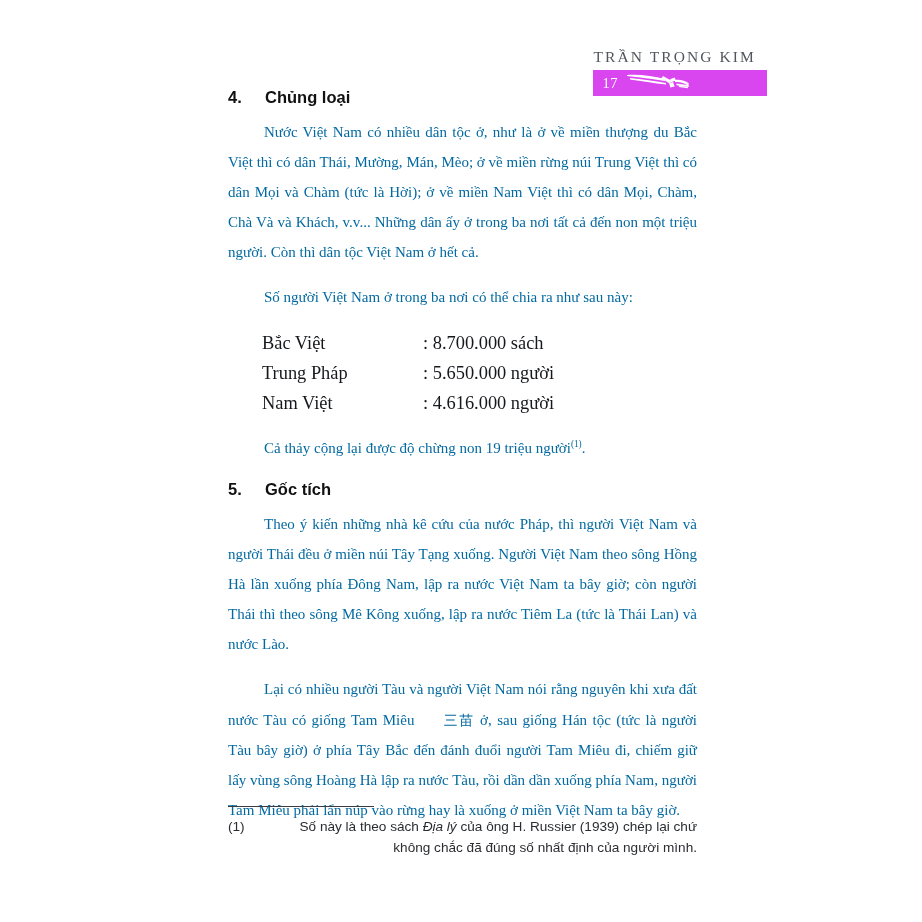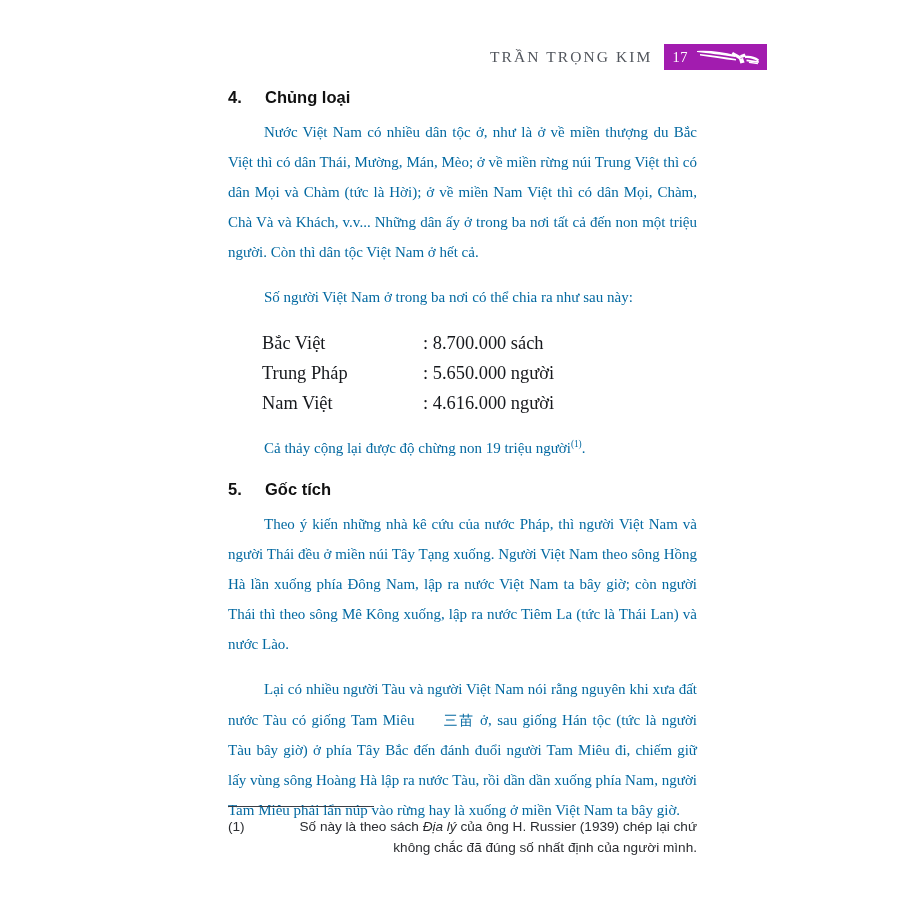--- a/index.html
+++ b/index.html
@@ -18,34 +18,35 @@
   }
 
   
   .running-head {
     position: absolute;
     top: 44px;
     right: 155px;
     display: flex;
     align-items: stretch;
     height: 26px;
+    flex-direction: column;
   }
   .running-head-author {
     font-family: "Liberation Serif", "DejaVu Serif", serif;
     font-size: 15.5px;
     letter-spacing: 2.1px;
     color: #51555c;
     line-height: 26px;
     padding-right: 11px;
     white-space: nowrap;
   }
   .running-head-box {
     display: flex;
-    align-items: flex-end;
-    background: #a21caf;
+    align-items: flex-start;
+    background: #d946ef;
     height: 26px;
     padding: 0 6px 0 9px;
     min-width: 99px;
     box-sizing: border-box;
   }
   .running-head-page {
     font-family: "Liberation Serif", "DejaVu Serif", serif;
     font-size: 14.5px;
     color: #ffffff;
     line-height: 26px;

